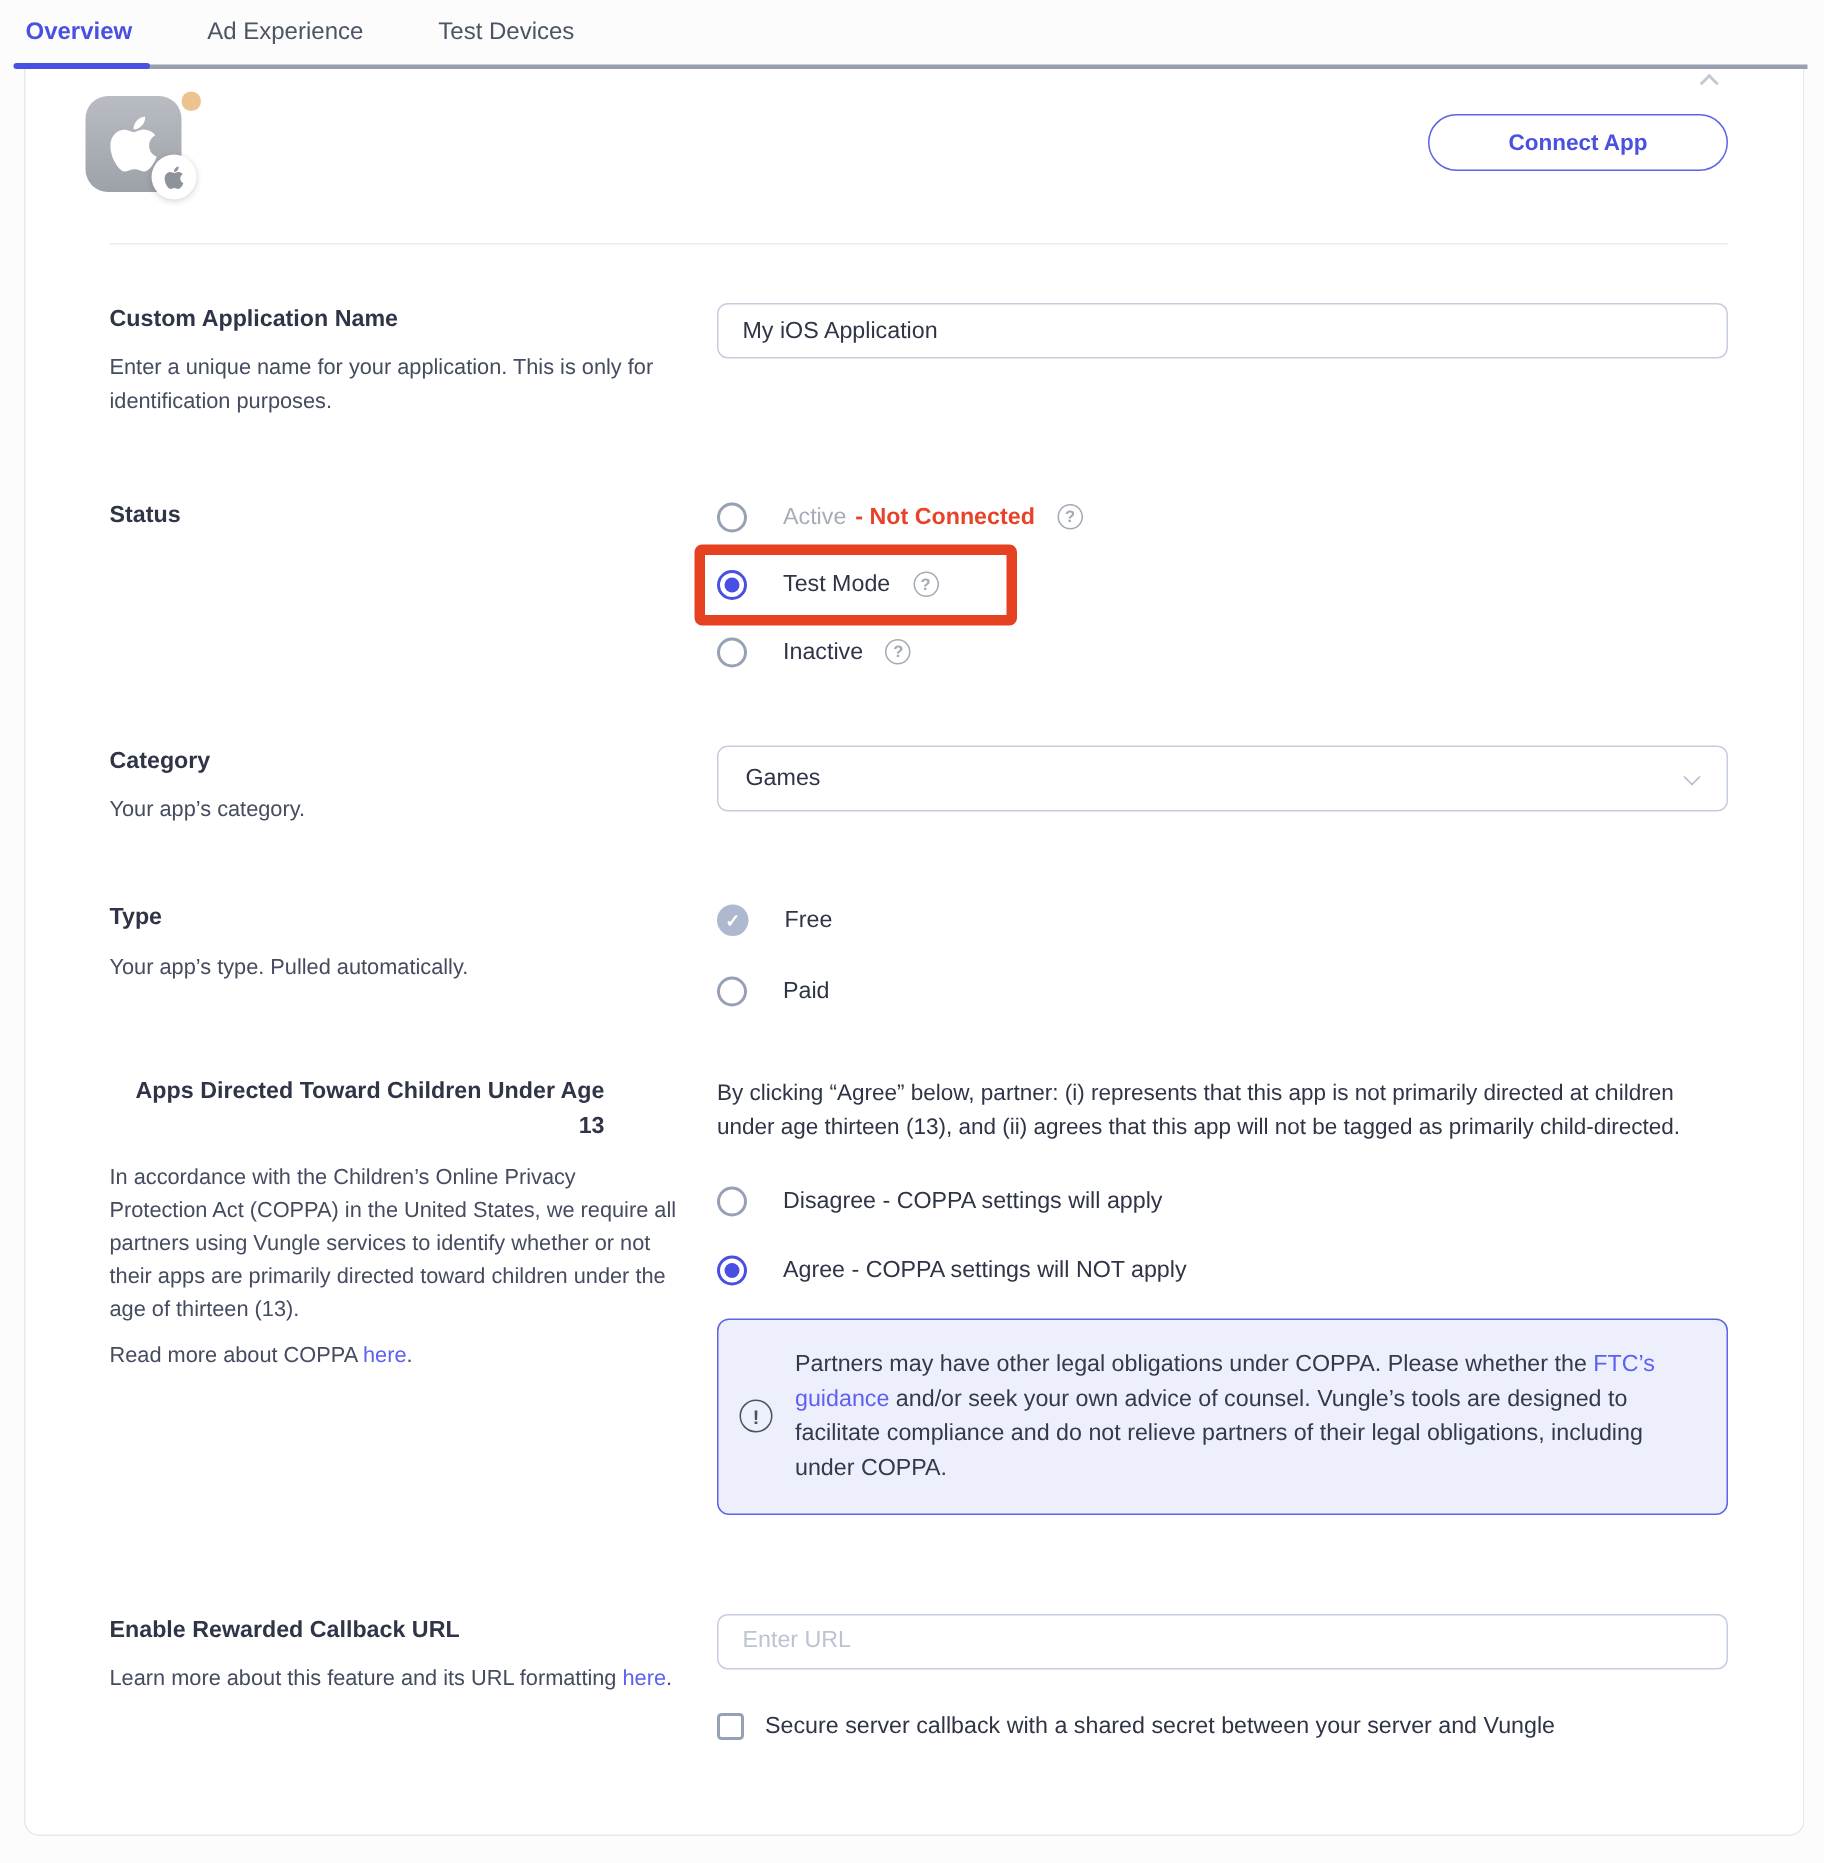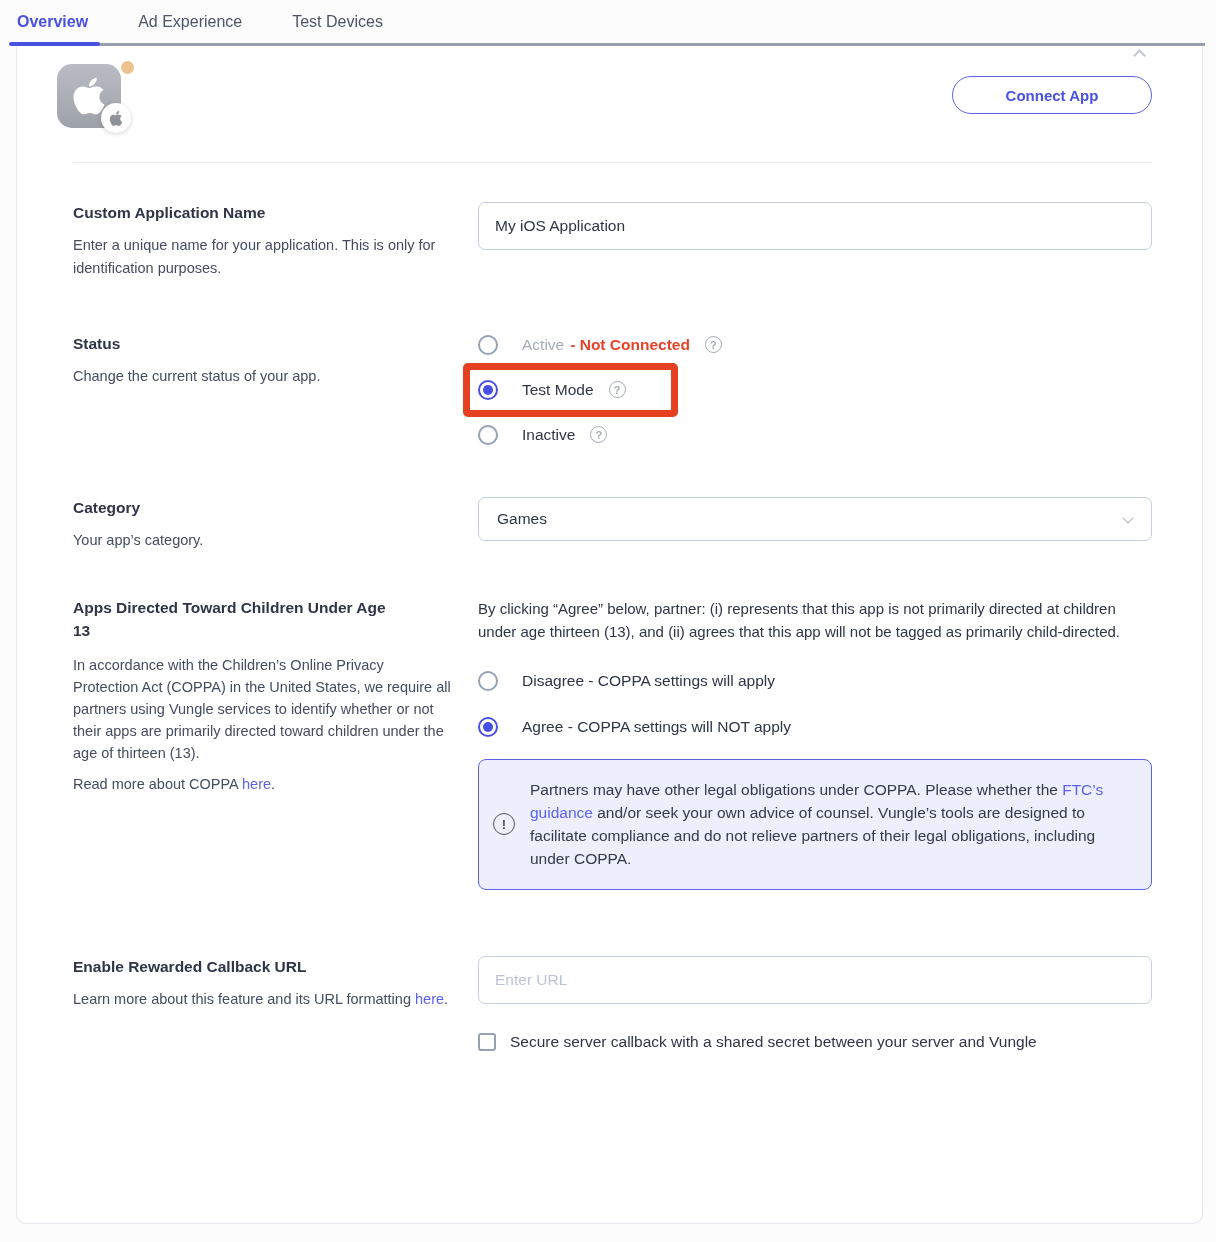--- a/index.html
+++ b/index.html
@@ -38,21 +38,21 @@
   .header-text { margin-left:44px; padding-top:5px; }
   .app-name-line { color:#6d7586; margin-bottom:16px; }
   .app-id-line { color:#2f3547; }
   .connect-btn { margin-left:auto; margin-top:16px; width:200px; height:38px; border:1.5px solid #5d63e6; border-radius:19px; background:#fff; color:#4a50e0; font-weight:700; font-size:15px; font-family:inherit; cursor:pointer; }
   .header-divider { border:none; border-top:1px solid #e9ecf2; margin:34px 0 0 16px; }
   
   .row { display:grid; grid-template-columns:390px 1fr; column-gap:41px; margin-left:16px;gap:15px; }
   .row .left { padding-right:10px; }
   .field-label { font-weight:700; font-size:15.5px; color:#2f3547; line-height:1.45; }
   .field-desc { margin-top:10px; font-size:14.5px; color:#454c5f; line-height:1.52; }
-  .text-input { width:100%; height:48px; border:1px solid #c6cdde; border-radius:7px; padding:0 16px; font-size:15.5px; color:#2f3547; font-family:inherit; background:#fff; }
+  .text-input { width:100%; height:37px; border:1px solid #c6cdde; border-radius:7px; padding:0 16px; font-size:15.5px; color:#2f3547; font-family:inherit; background:#fff; }
   .text-input::placeholder { color:#bcc3d2; }
   .select-box { width:100%; height:44px; border:1px solid #c6cdde; border-radius:7px; padding:0 18px; display:flex; align-items:center; justify-content:space-between; cursor:pointer; background:#fff; }
   .chevron-down { width:10px; height:10px; position:relative; }
   .chevron-down::before { content:""; position:absolute; top:0; left:1px; width:7px; height:7px; border-right:1.5px solid #b3bac6; border-bottom:1.5px solid #b3bac6; transform:rotate(45deg); }
   
   .choice-row { display:flex; align-items:center; }
   .radio { width:20px; height:20px; border-radius:50%; border:2px solid #97a1b4; background:#fff; flex:0 0 auto; cursor:pointer; }
   .radio.selected { border:2.5px solid #4a4fe4; position:relative; }
   .radio.selected::after { content:""; position:absolute; top:50%; left:50%; transform:translate(-50%,-50%); width:10px; height:10px; border-radius:50%; background:#4a4fe4; }
   .check-circle { width:21px; height:21px; border-radius:50%; background:#aeb9d0; color:#fff; display:flex; align-items:center; justify-content:center; font-size:12px; font-weight:700; flex:0 0 auto; cursor:default; }
@@ -107,21 +107,20 @@
       <div class="field-desc">Enter a unique name for your application. This is only for identification purposes.</div>
     </div>
     <div class="right">
       <input class="text-input" type="text" value="My iOS Application" style="">
     </div>
   </div>
 
   <div class="row" style="margin-top:54px;">
     <div class="left">
       <div class="field-label">Status</div>
-      <div class="field-desc">Change the current status of your app.</div>
     </div>
     <div class="right" style="padding-top:2px;">
       <div class="choice-row">
         <span class="radio"></span>
         <span class="choice-label muted">Active</span>
         <span class="status-note">- Not Connected</span>
         <span class="help-icon">?</span>
       </div>
       <div class="annotation-box">
         <div class="choice-row">
@@ -144,24 +143,40 @@
       <div class="field-desc">Your app’s category.</div>
     </div>
     <div class="right">
       <div class="select-box">
         <span>Games</span>
         <span class="chevron-down"></span>
       </div>
     </div>
   </div>
 
+  <div class="row" style="margin-top:50px;">
+    <div class="left">
+      <div class="field-label">Type</div>
+      <div class="field-desc">Your app’s type. Pulled automatically.</div>
+    </div>
+    <div class="right" style="padding-top:2px;">
+      <div class="choice-row">
+        <span class="check-circle">✓</span>
+        <span class="choice-label">Free</span>
+      </div>
+      <div class="choice-row" style="margin-top:27px;">
+        <span class="radio"></span>
+        <span class="choice-label">Paid</span>
+      </div>
+    </div>
+  </div>
 
   <div class="row" style="margin-top:46px;">
     <div class="left">
-      <div class="field-label" style="max-width:330px;">Apps Directed Toward Children Under Age 13</div>
+      <div class="field-label" style="max-width:330px;text-align:right;">Apps Directed Toward Children Under Age 13</div>
       <div class="field-desc" style="margin-top:12px;">In accordance with the Children’s Online Privacy Protection Act (COPPA) in the United States, we require all partners using Vungle services to identify whether or not their apps are primarily directed toward children under the age of thirteen (13).</div>
       <div class="field-desc" style="margin-top:9px;">
         <span>Read more about COPPA</span>
         <span class="link">here</span><span>.</span>
       </div>
     </div>
     <div class="right">
       <p class="body-par" style="margin:0;">By clicking “Agree” below, partner: (i) represents that this app is not primarily directed at children under age thirteen (13), and (ii) agrees that this app will not be tagged as primarily child-directed.</p>
       <div class="choice-row" style="margin-top:27px;">
         <span class="radio"></span>

